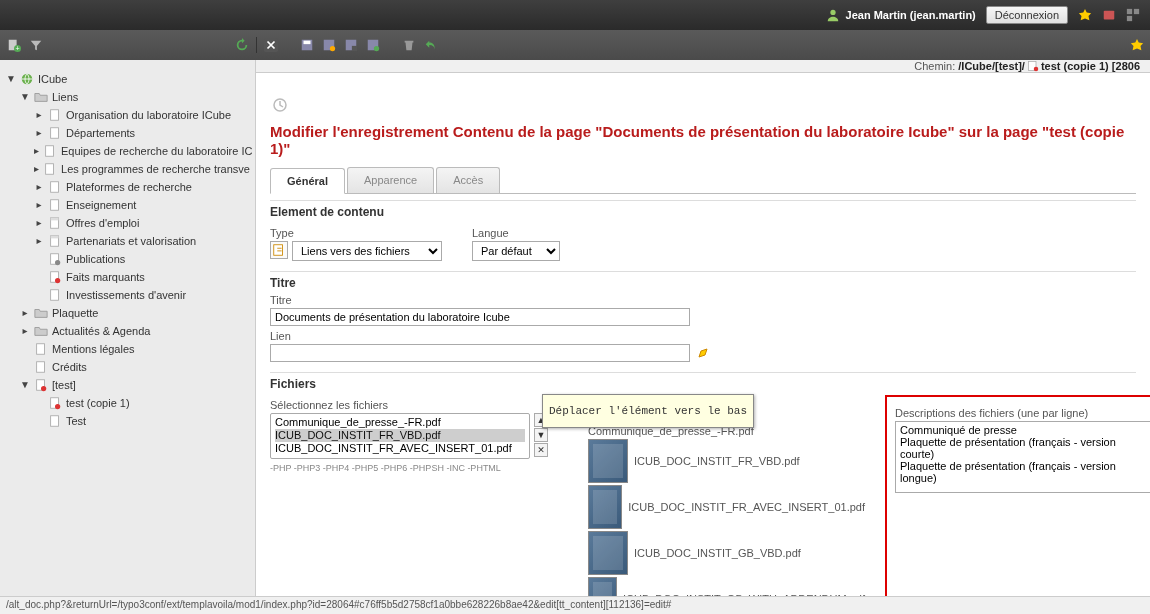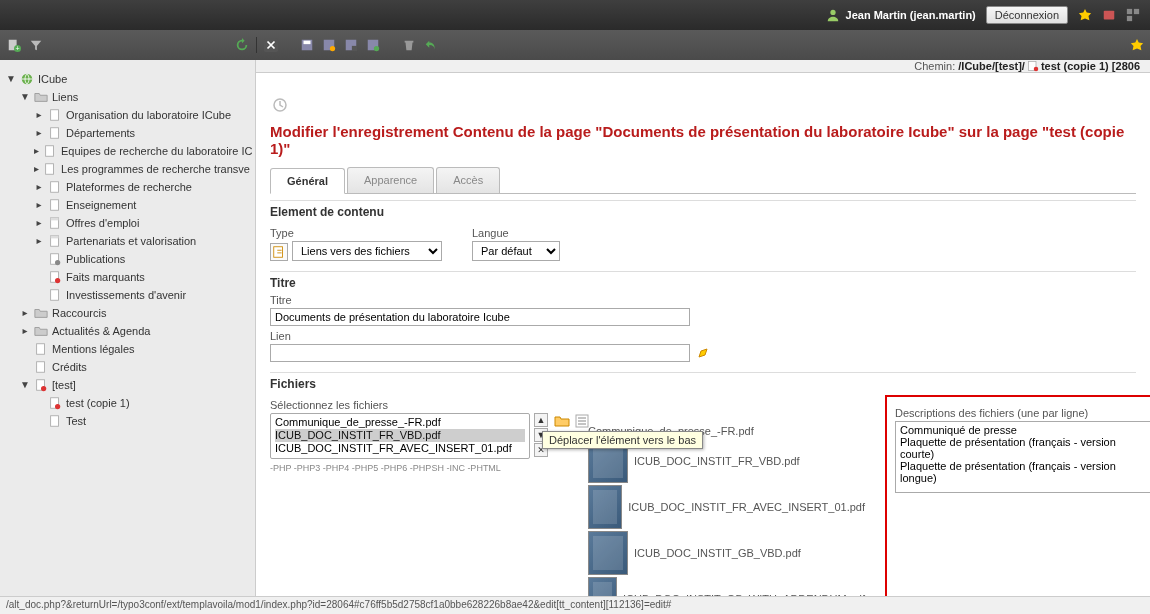--- a/index.html
+++ b/index.html
@@ -48,36 +48,36 @@
 .tab.active { background: #fff; color: #333; font-weight: bold; position: relative; top: 1px; border-bottom: 1px solid #fff; }
 
 
 .section { margin-bottom: 10px; }
 .section-title { font-weight: bold; font-size: 12px; color: #333; margin-bottom: 4px; border-top: 1px solid #ddd; padding-top: 4px; }
 .field-label { font-size: 11px; color: #555; margin-bottom: 2px; margin-top: 4px; display: block; }
 .field-row { display: flex; gap: 30px; }
 .field-group { display: flex; flex-direction: column; }
 
 select, input[type=text], textarea { font-family: inherit; font-size: 11px; padding: 2px 4px; border: 1px solid #aaa; background: #fff; }
-.type-select { display: flex; align-items: flex-end; gap: 4px; }
+.type-select { display: flex; align-items: flex-start; gap: 4px; }
 .type-select .ico-box { width: 18px; height: 18px; border: 1px solid #aaa; display: inline-flex; align-items: center; justify-content: center; background: #fafafa; }
 input.title-input { width: 420px; }
 input.link-input { width: 420px; }
 
 
 .files-row { display: flex; gap: 20px; }
 .files-left { width: 595px; }
 .files-right { border: 2px solid #d00; padding: 6px 8px; width: 270px; margin-left: auto; }
 select.file-list { width: 260px; height: 46px; }
 .file-list option { font-size: 11px; }
 .file-controls { display: inline-flex; flex-direction: column; gap: 1px; vertical-align: top; margin-left: 4px; }
 .file-controls .btn { width: 14px; height: 14px; border: 1px solid #aaa; background: #f4f4f4; font-size: 9px; display: flex; align-items: center; justify-content: center; cursor: pointer; }
 .file-extra-icons { display: inline-flex; gap: 4px; vertical-align: top; margin-left: 6px; }
 .allowed-ext { font-size: 9px; color: #888; margin-top: 4px; }
-.tooltip { position: absolute; background: #ffffe1; border: 1px solid #888; padding: 2px 6px; font-size: 11px; left: 542px; top: 431px; box-shadow: 1px 1px 3px rgba(0,0,0,0.3); }
+.tooltip { position: absolute; background: #ffffe1; border: 1px solid #888; padding: 10px 6px; font-size: 11px; left: 542px; top: 394px; box-shadow: 1px 1px 3px rgba(0,0,0,0.3); font-family: Liberation Mono, monospace; }
 
 .thumb-list { display: flex; flex-direction: column; gap: 2px; margin-left: 318px; margin-top: -48px; }
 .thumb-item { display: flex; align-items: center; gap: 6px; }
 .thumb { width: 40px; height: 44px; background: linear-gradient(135deg,#5a7a9a,#3a5a7a); border: 1px solid #888; position: relative; }
 .thumb::after { content:""; position:absolute; inset:4px; background: rgba(255,255,255,0.15); }
 .thumb-name { font-size: 11px; color: #555; }
 
 textarea.descriptions { width: 258px; height: 72px; font-size: 11px; resize: none; }
 
 
@@ -309,21 +309,21 @@
             </span>
             <span class="tree-label">Investissements d'avenir</span>
           </div>
           <div class="tree-node indent-1">
             <span class="tree-toggle">▸</span>
             <span class="tree-icon">
               <svg class="svg-ico" viewBox="0 0 16 16">
                 <path d="M1 4h5l1 2h8v7H1z" fill="#ccc" stroke="#999"></path>
               </svg>
             </span>
-            <span class="tree-label">Raccourcis</span>
+            <span class="tree-label">Plaquette</span>
           </div>
           <div class="tree-node indent-1">
             <span class="tree-toggle">▸</span>
             <span class="tree-icon">
               <svg class="svg-ico" viewBox="0 0 16 16">
                 <path d="M1 4h5l1 2h8v7H1z" fill="#ccc" stroke="#999"></path>
               </svg>
             </span>
             <span class="tree-label">Actualités &amp; Agenda</span>
           </div>

